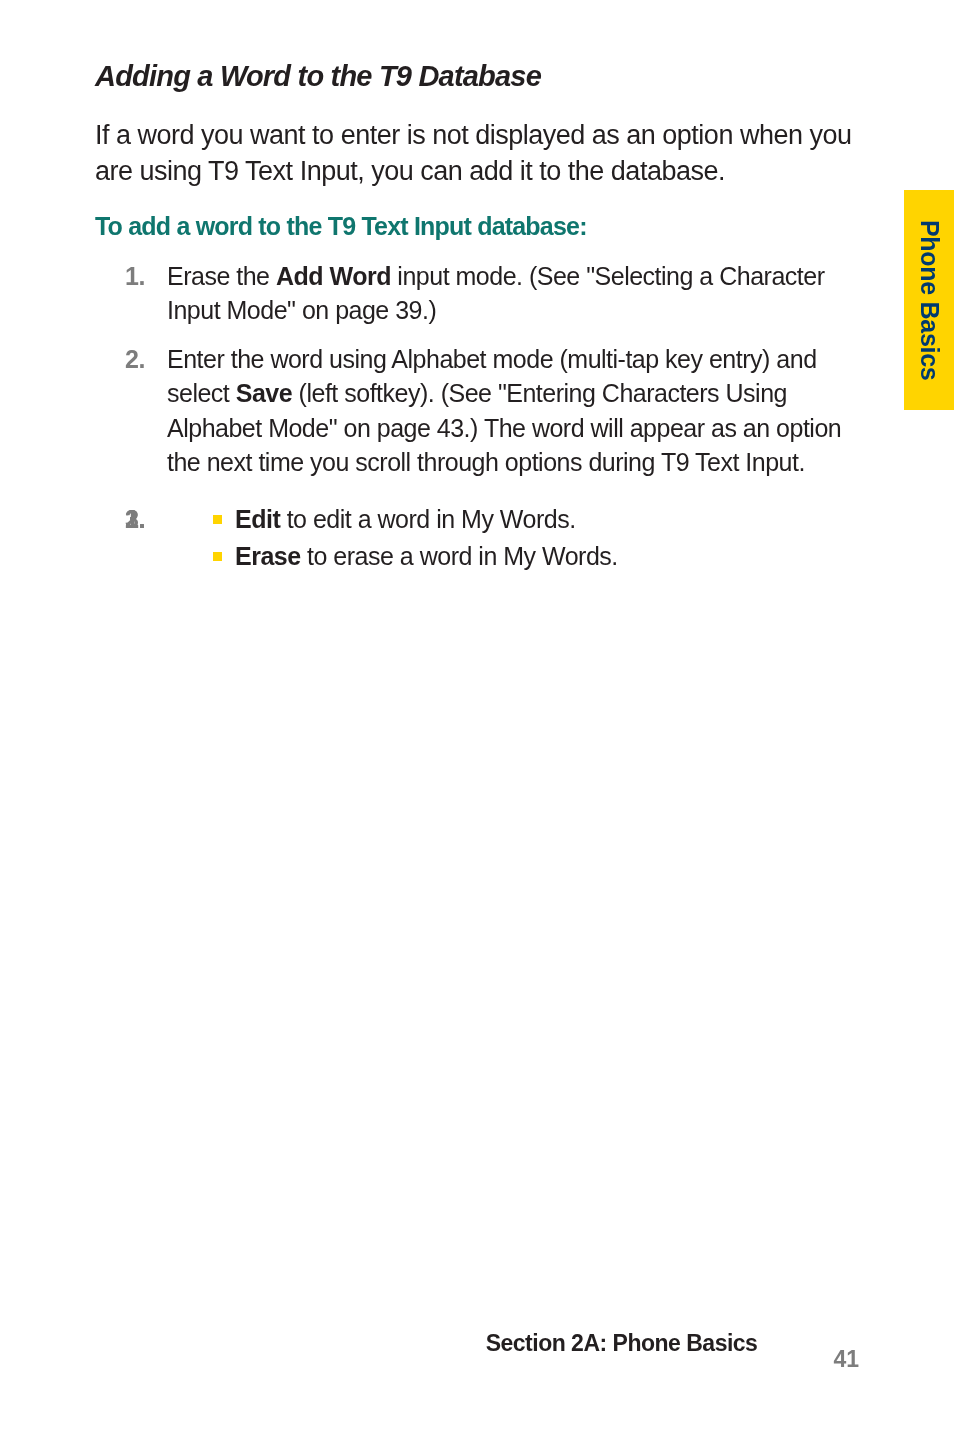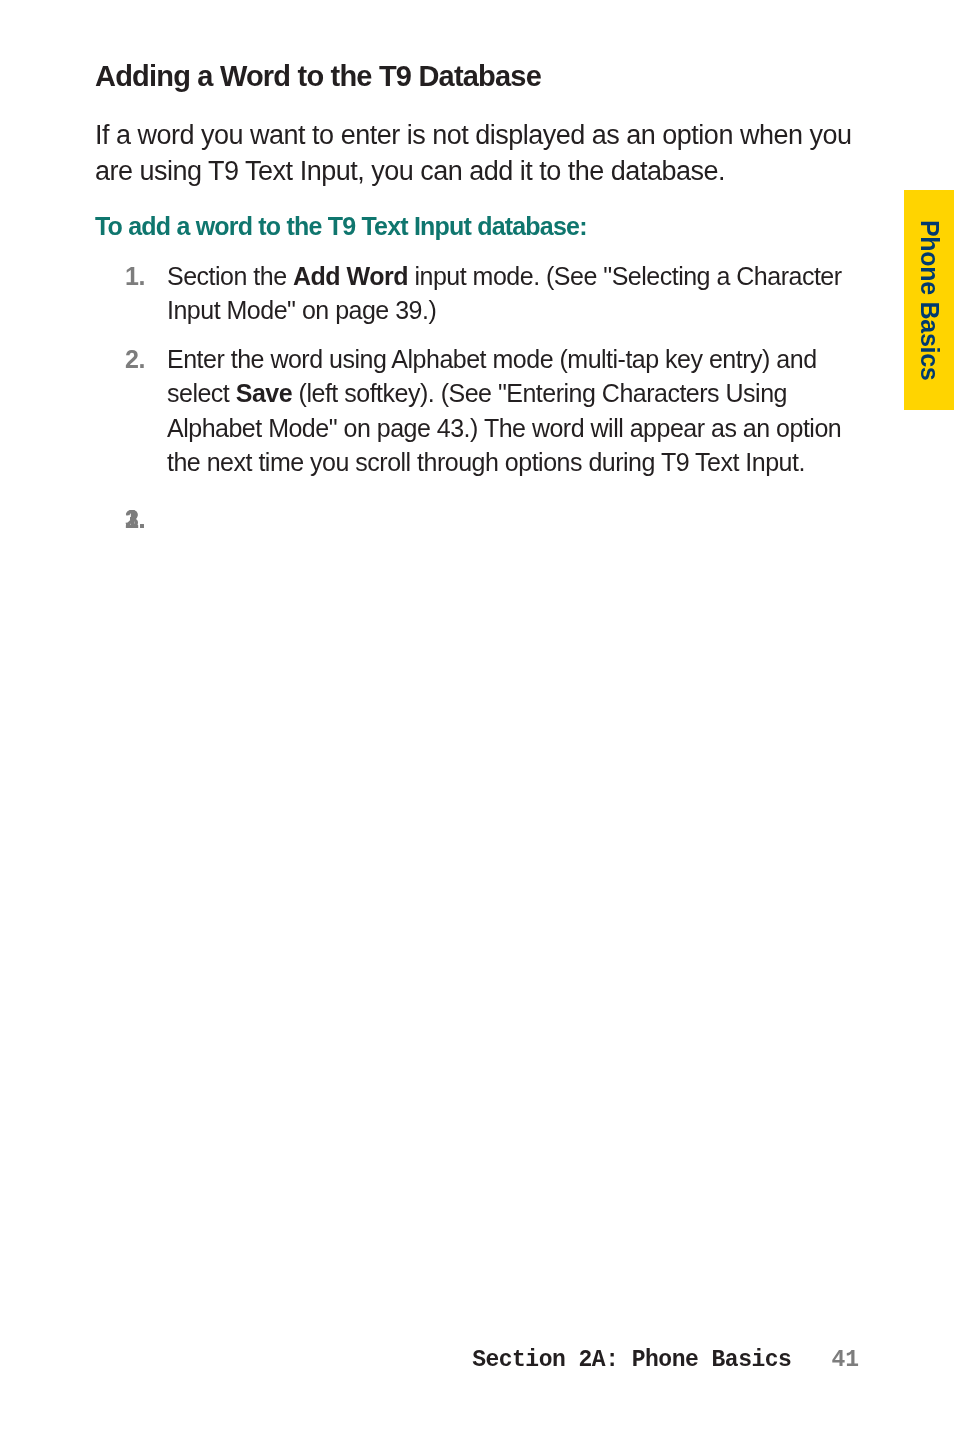--- a/index.html
+++ b/index.html
@@ -30,20 +30,21 @@
     font-weight: bold;
     font-size: 25px;
     color: #003a6f;
     letter-spacing: -0.3px;
   }
   h2.section-title {
     font-size: 29px;
     font-weight: bold;
     letter-spacing: -0.8px;
     margin-bottom: 24px;
+    font-style: italic;
   }
   p.intro {
     font-size: 27px;
     line-height: 1.35;
     letter-spacing: -0.5px;
     margin-bottom: 22px;
   }
   p.subhead {
     font-size: 25px;
     font-weight: bold;
@@ -116,23 +117,22 @@
     letter-spacing: 0;
   }
   .footer {
     position: absolute;
     bottom: 58px;
     left: 0;
     right: 0;
     padding: 0 95px;
     display: flex;
     justify-content: flex-end;
-    align-items: flex-end;
-    gap: 40px;
-    font-family: Liberation Mono, monospace;
+    align-items: flex-start;
+    gap: 76px;
   }
   .footer .ftitle {
     font-size: 23px;
     font-weight: bold;
     letter-spacing: -0.5px;
   }
   .footer .pagenum {
     font-size: 23px;
     font-weight: bold;
     color: #7d7d7d;
@@ -151,21 +151,21 @@
   <h2 class="section-title">Adding a Word to the T9 Database</h2>
 
   <p class="intro">If a word you want to enter is not displayed as an option when you are using T9 Text Input, you can add it to the database.</p>
 
   <p class="subhead">To add a word to the T9 Text Input database:</p>
 
   <ol class="steps">
     <li>
       <span class="num">1.</span>
       <span>
-        <span>Section the </span><span class="bold">Add Word</span><span> input mode. (See "Selecting a Character Input Mode" on page 39.)</span>
+        <span>Erase the </span><span class="bold">Add Word</span><span> input mode. (See "Selecting a Character Input Mode" on page 39.)</span>
       </span>
     </li>
     <li>
       <span class="num">2.</span>
       <span>
         <span>Enter the word using Alphabet mode (multi-tap key entry) and select </span><span class="bold">Save</span><span> (left softkey). (See "Entering Characters Using Alphabet Mode" on page 43.) The word will appear as an option the next time you scroll through options during T9 Text Input.</span>
       </span>
     </li>
   </ol>
 
@@ -173,20 +173,26 @@
   <ol class="steps">
     <li>
       <span class="num">1.</span>
     </li>
     <li>
       <span class="num">2.</span>
     </li>
     <li>
       <span class="num">3.</span>
       <ul class="sub">
+        <li>
+          <span class="bold">Edit</span><span> to edit a word in My Words.</span>
+        </li>
+        <li>
+          <span class="bold">Erase</span><span> to erase a word in My Words.</span>
+        </li>
       </ul>
     </li>
   </ol>
 
 </div>
 
 <div class="footer">
   <span class="ftitle">Section 2A: Phone Basics</span>
   <span class="pagenum">41</span>
 </div>

